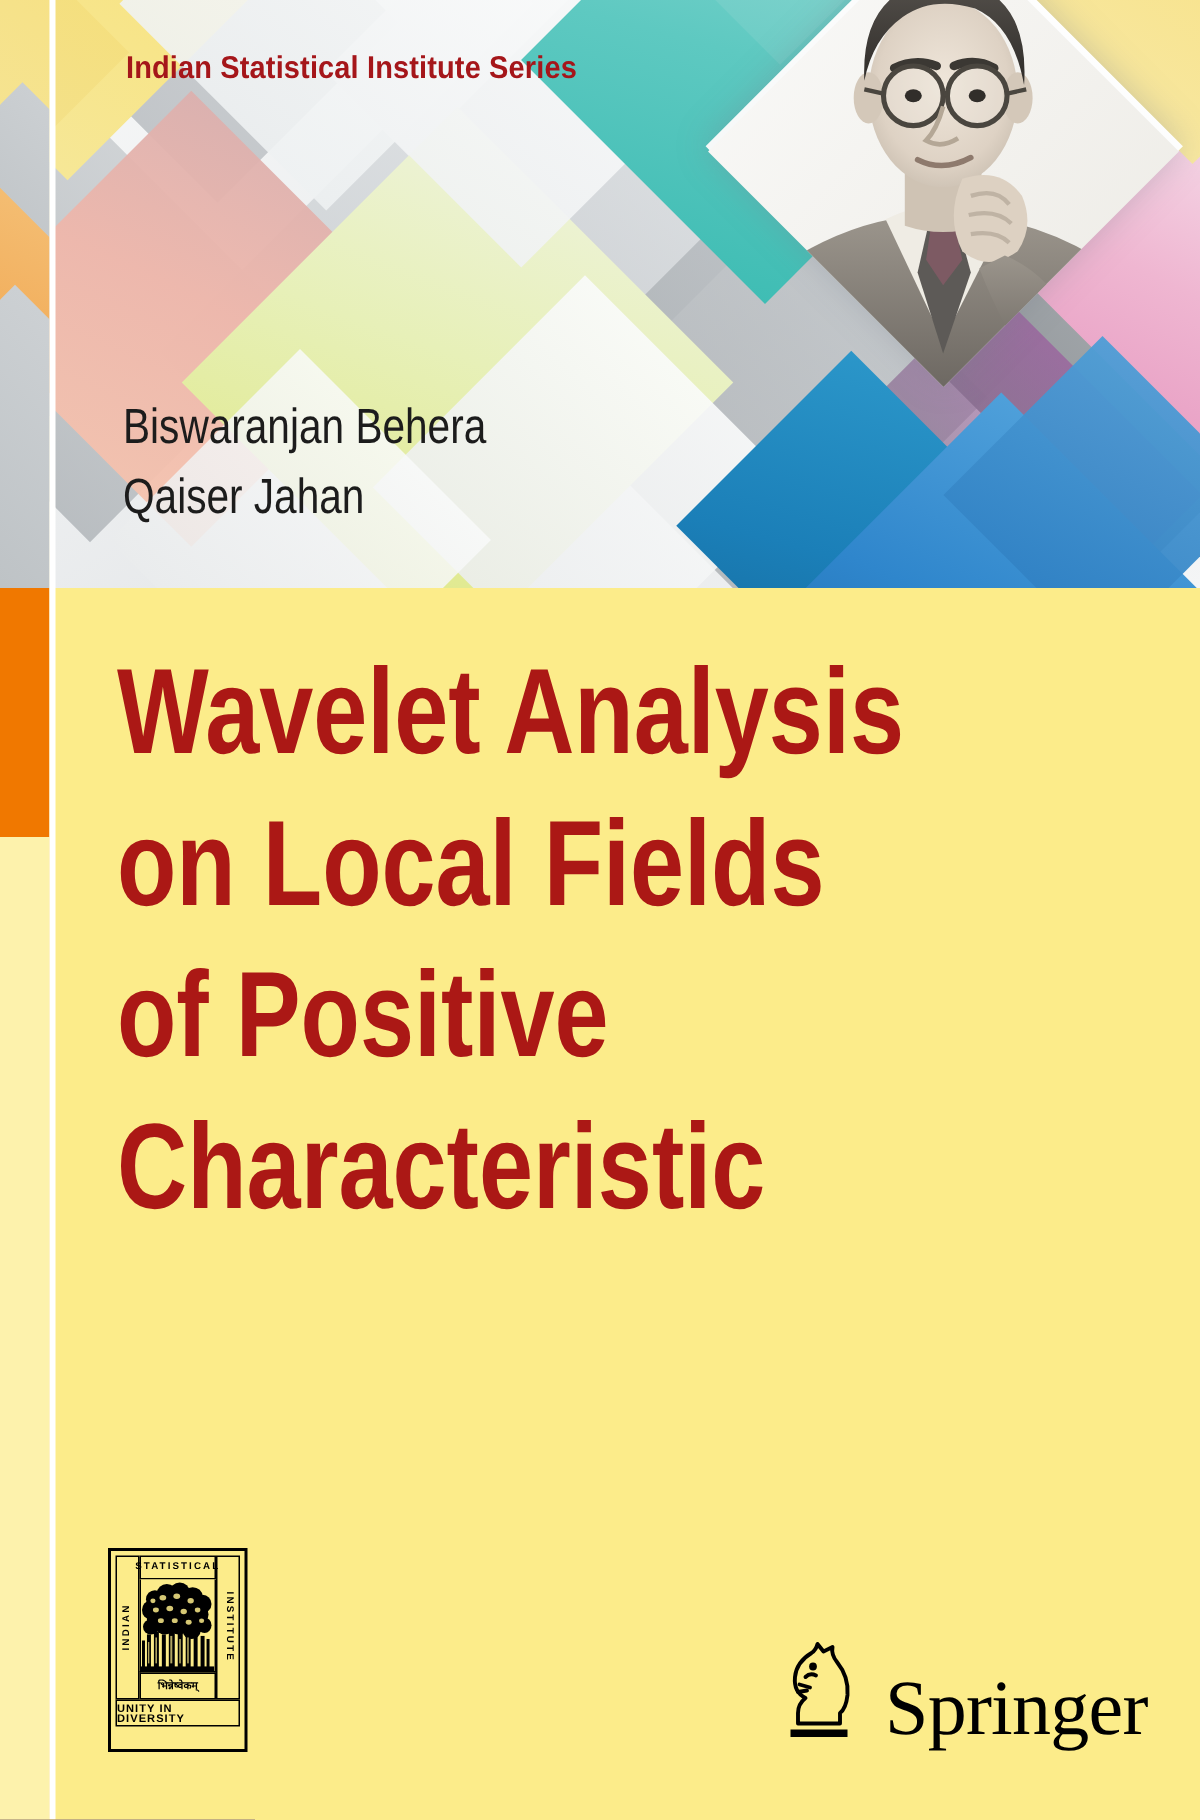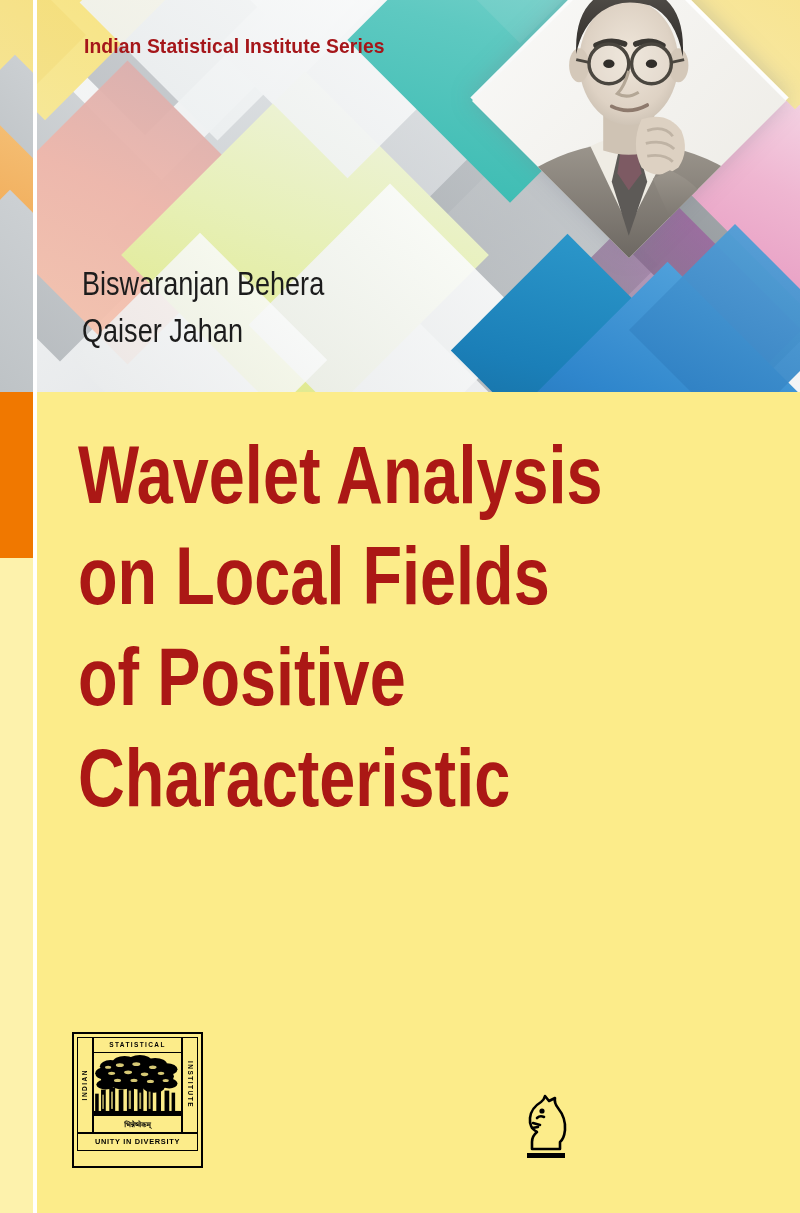--- a/index.html
+++ b/index.html
@@ -66,21 +66,21 @@
   .booktitle{
     position:absolute;left:78px;top:425px;z-index:60;
     color:#AB1815;
     font-size:81px;line-height:101px;font-weight:bold;
     transform:scaleX(0.80);transform-origin:left top;
   }
   .booktitle div{white-space:nowrap;}
 
   
   .isi-logo{
-    position:absolute;left:72px;top:1032px;width:131px;height:136px;z-index:60;
+    position:absolute;left:72px;top:1032px;width:93px;height:136px;z-index:60;
     background:#FCEC8A;border:2px solid #000;
     padding:3px;
   }
   .isi-inner{position:relative;width:100%;height:100%;}
   .isi-top{
     position:absolute;left:16px;right:16px;top:0;height:16px;
     border:1.5px solid #000;display:flex;align-items:center;justify-content:center;
   }
   .isi-top span{font-size:6.5px;font-weight:bold;letter-spacing:1.4px;line-height:1;}
   .isi-left,.isi-right{
@@ -350,15 +350,16 @@
         <g fill="none" stroke="#000" stroke-width="2.6" stroke-linejoin="round" stroke-linecap="round">
           <path d="M12 57 L12 50 Q12 44 17 40 Q9 36 10 26 Q11 16 21 10 Q24 8 25 4 L29 9 L35 6 Q34 11 38 16 Q46 26 45 38 Q44 47 40 50 L40 57 Z"></path>
           <path d="M17 26 Q20 23 24 25"></path>
           <path d="M13 31 L20 33"></path>
           <path d="M12 36 L18 35"></path>
         </g>
         <circle cx="22" cy="19" r="2.6" fill="#000"></circle>
         <rect x="7" y="61" width="38" height="5" fill="#000"></rect>
       </svg>
     </div>
+    <div class="springer-word">Springer</div>
   </div>
 
 </div>
 
 </body></html>

